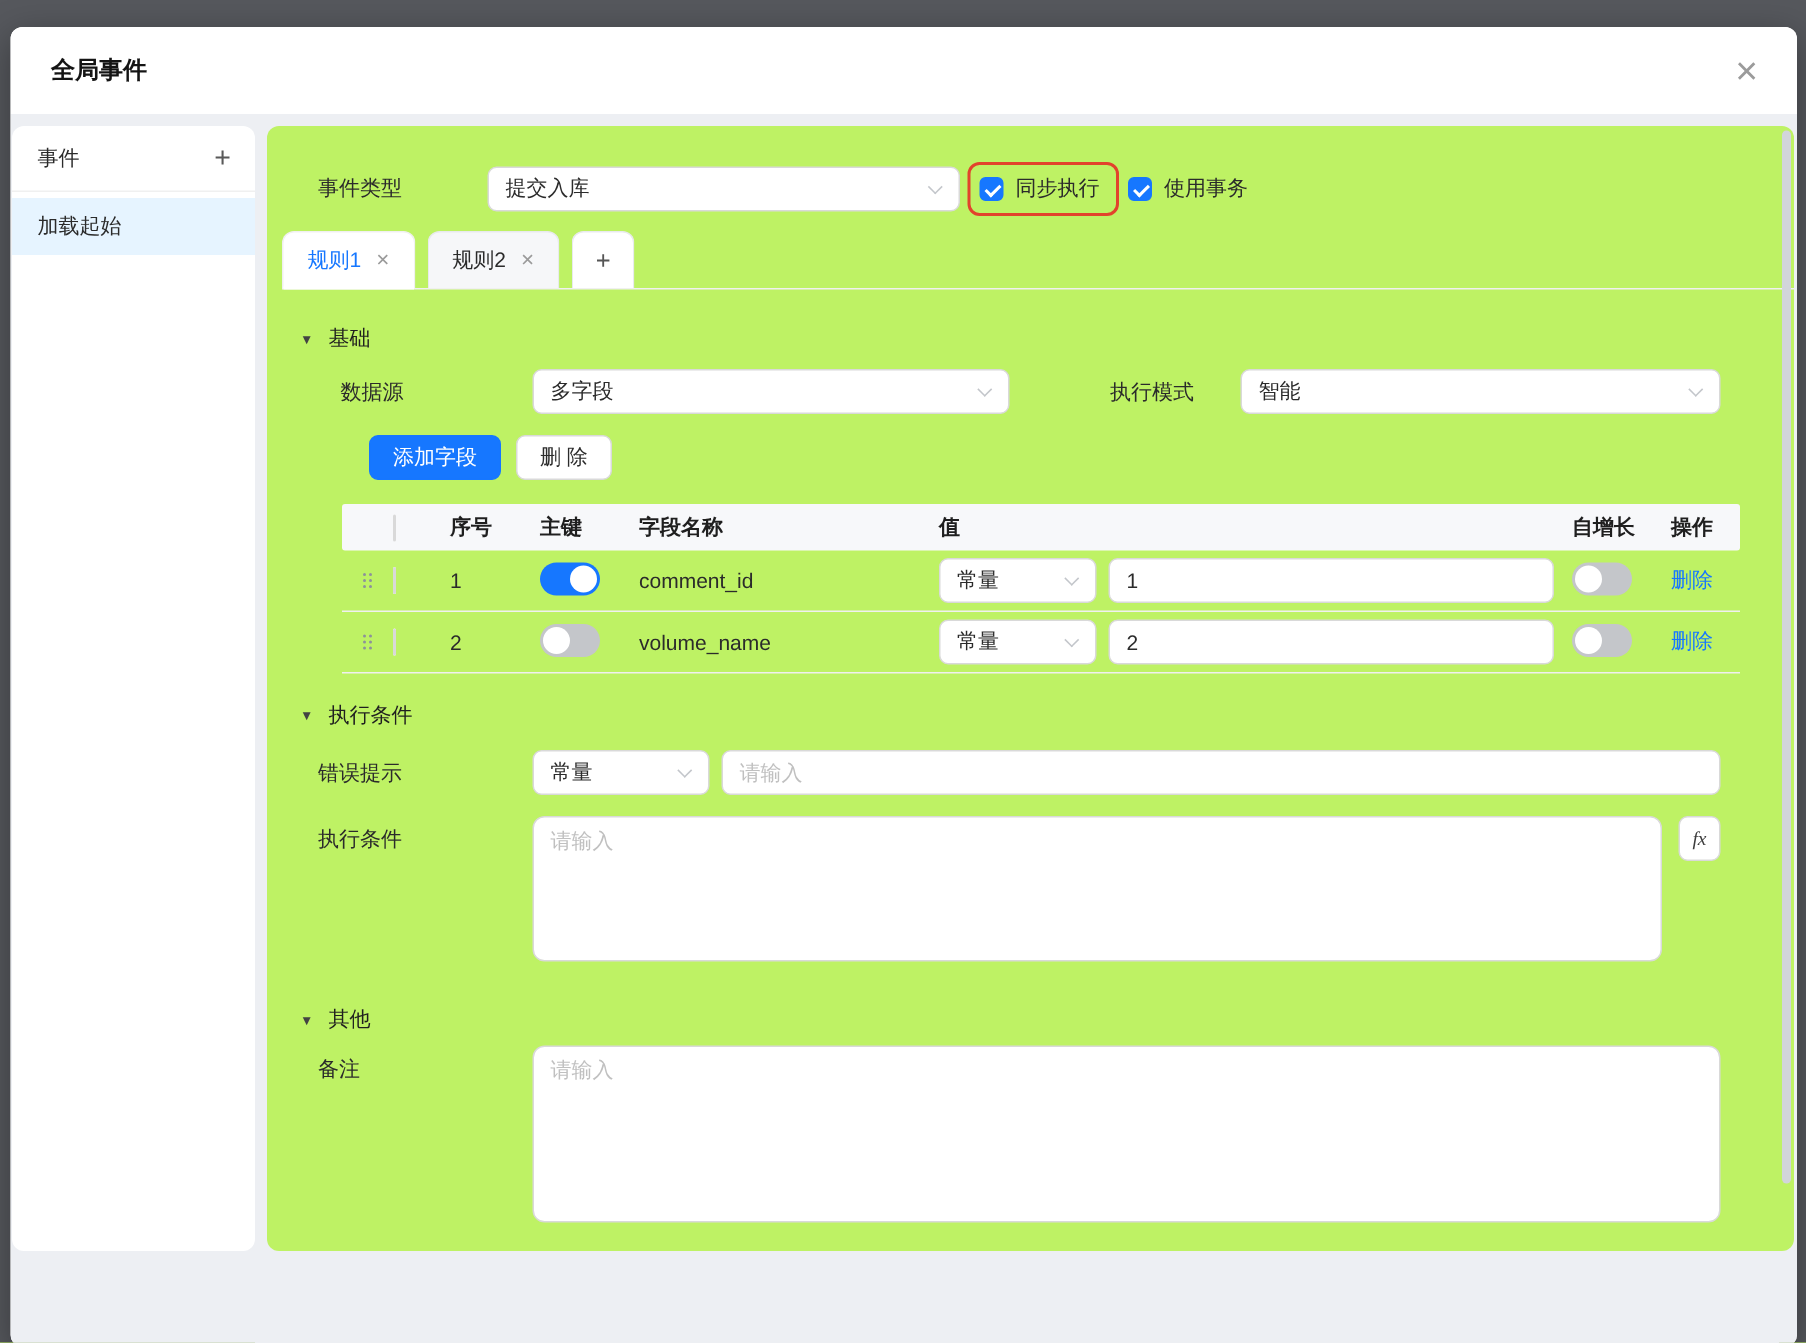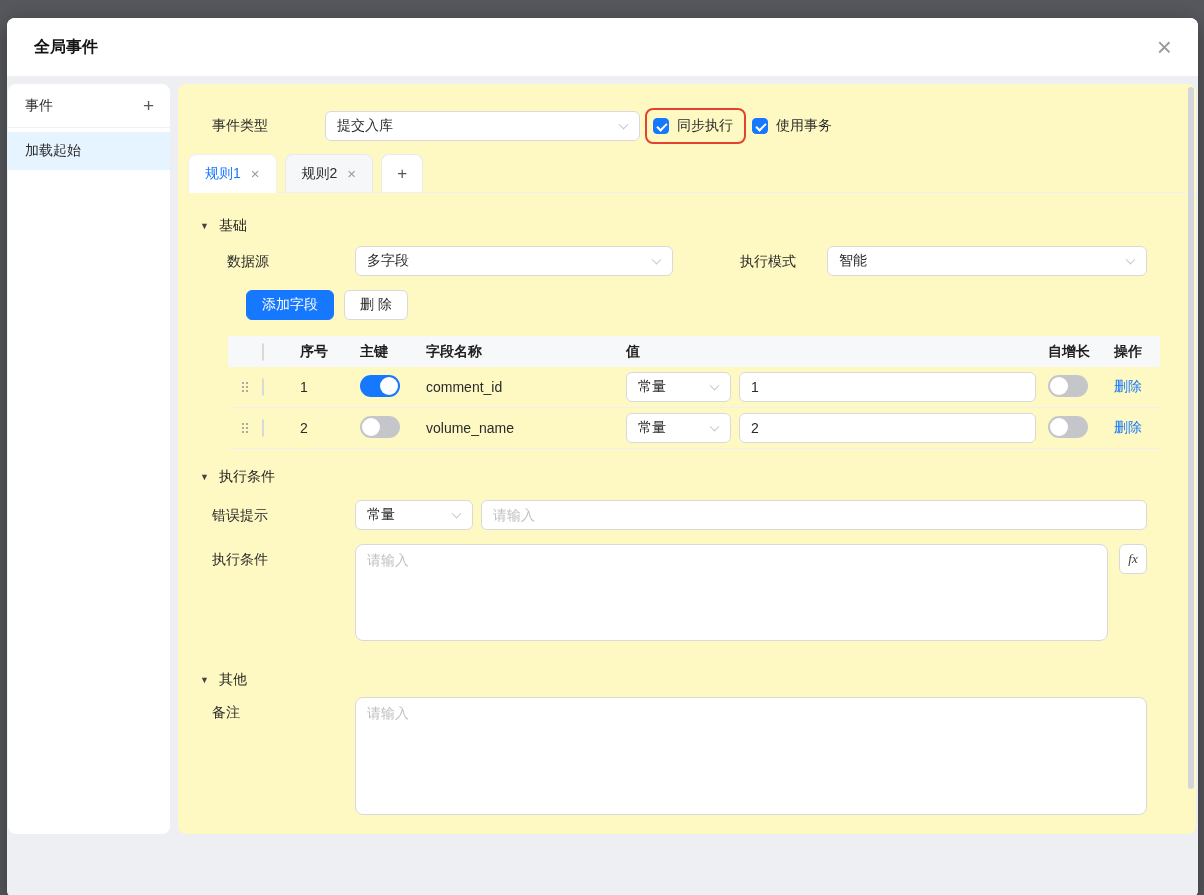--- a/index.html
+++ b/index.html
@@ -23,21 +23,21 @@
   .close-btn { font-size:26px; line-height:20px; color:#9b9b9b; cursor:pointer; font-weight:300; }
   
   .modal-body { flex:1; background:#edeff3; display:flex; gap:8px; padding:8px 2px 0 1px; overflow:hidden; }
   
   .sidebar { flex:0 0 162px; background:#fff; border-radius:8px; height:750px; overflow:hidden; }
   .sidebar-head { height:44px; display:flex; align-items:center; justify-content:space-between; padding:0 16px 0 17px; border-bottom:1px solid #f0f0f0; }
   .sidebar-head .plus { font-size:19px; color:#595959; cursor:pointer; font-weight:300; }
   .sidebar-item { height:38px; margin-top:4px; display:flex; align-items:center; padding:0 17px; cursor:pointer; }
   .sidebar-item.selected { background:#e6f4ff; }
   
-  .main { flex:1; background:#fef9c3; border-radius:8px; height:750px; position:relative; overflow:hidden; }
+  .main { flex:1; background:#bef264; border-radius:8px; height:750px; position:relative; overflow:hidden; }
   .scroll-thumb { position:absolute; right:2px; top:3px; width:6px; height:702px; border-radius:3px; background:#d2d5da; }
   
   .sel { position:relative; height:30px; border:1px solid #d9d9d9; border-radius:6px; background:#fff; display:flex; align-items:center; padding:0 26px 0 11px; color:#2b2b2b; cursor:pointer; }
   .chev { position:absolute; right:12px; top:50%; width:7px; height:7px; border-right:1.4px solid #c3c6cb; border-bottom:1.4px solid #c3c6cb; transform:translateY(-70%) rotate(45deg); }
   .inp { height:30px; border:1px solid #d9d9d9; border-radius:6px; padding:0 11px; font-size:14px; font-family:inherit; color:#2b2b2b; outline:none; background:#fff; }
   .inp::placeholder, textarea::placeholder { color:#c0c0c0; }
   textarea.inp { resize:none; padding:5px 11px; border-radius:8px; line-height:20px; }
   .cbx { width:16px; height:16px; border-radius:4px; border:1px solid #d9d9d9; background:#fff; position:relative; cursor:pointer; flex:0 0 16px; }
   .cbx.on { background:#1677ff; border-color:#1677ff; }
   .cbx.on::after { content:""; position:absolute; left:4.5px; top:1.5px; width:4px; height:8px; border:solid #fff; border-width:0 2px 2px 0; transform:rotate(45deg); }

